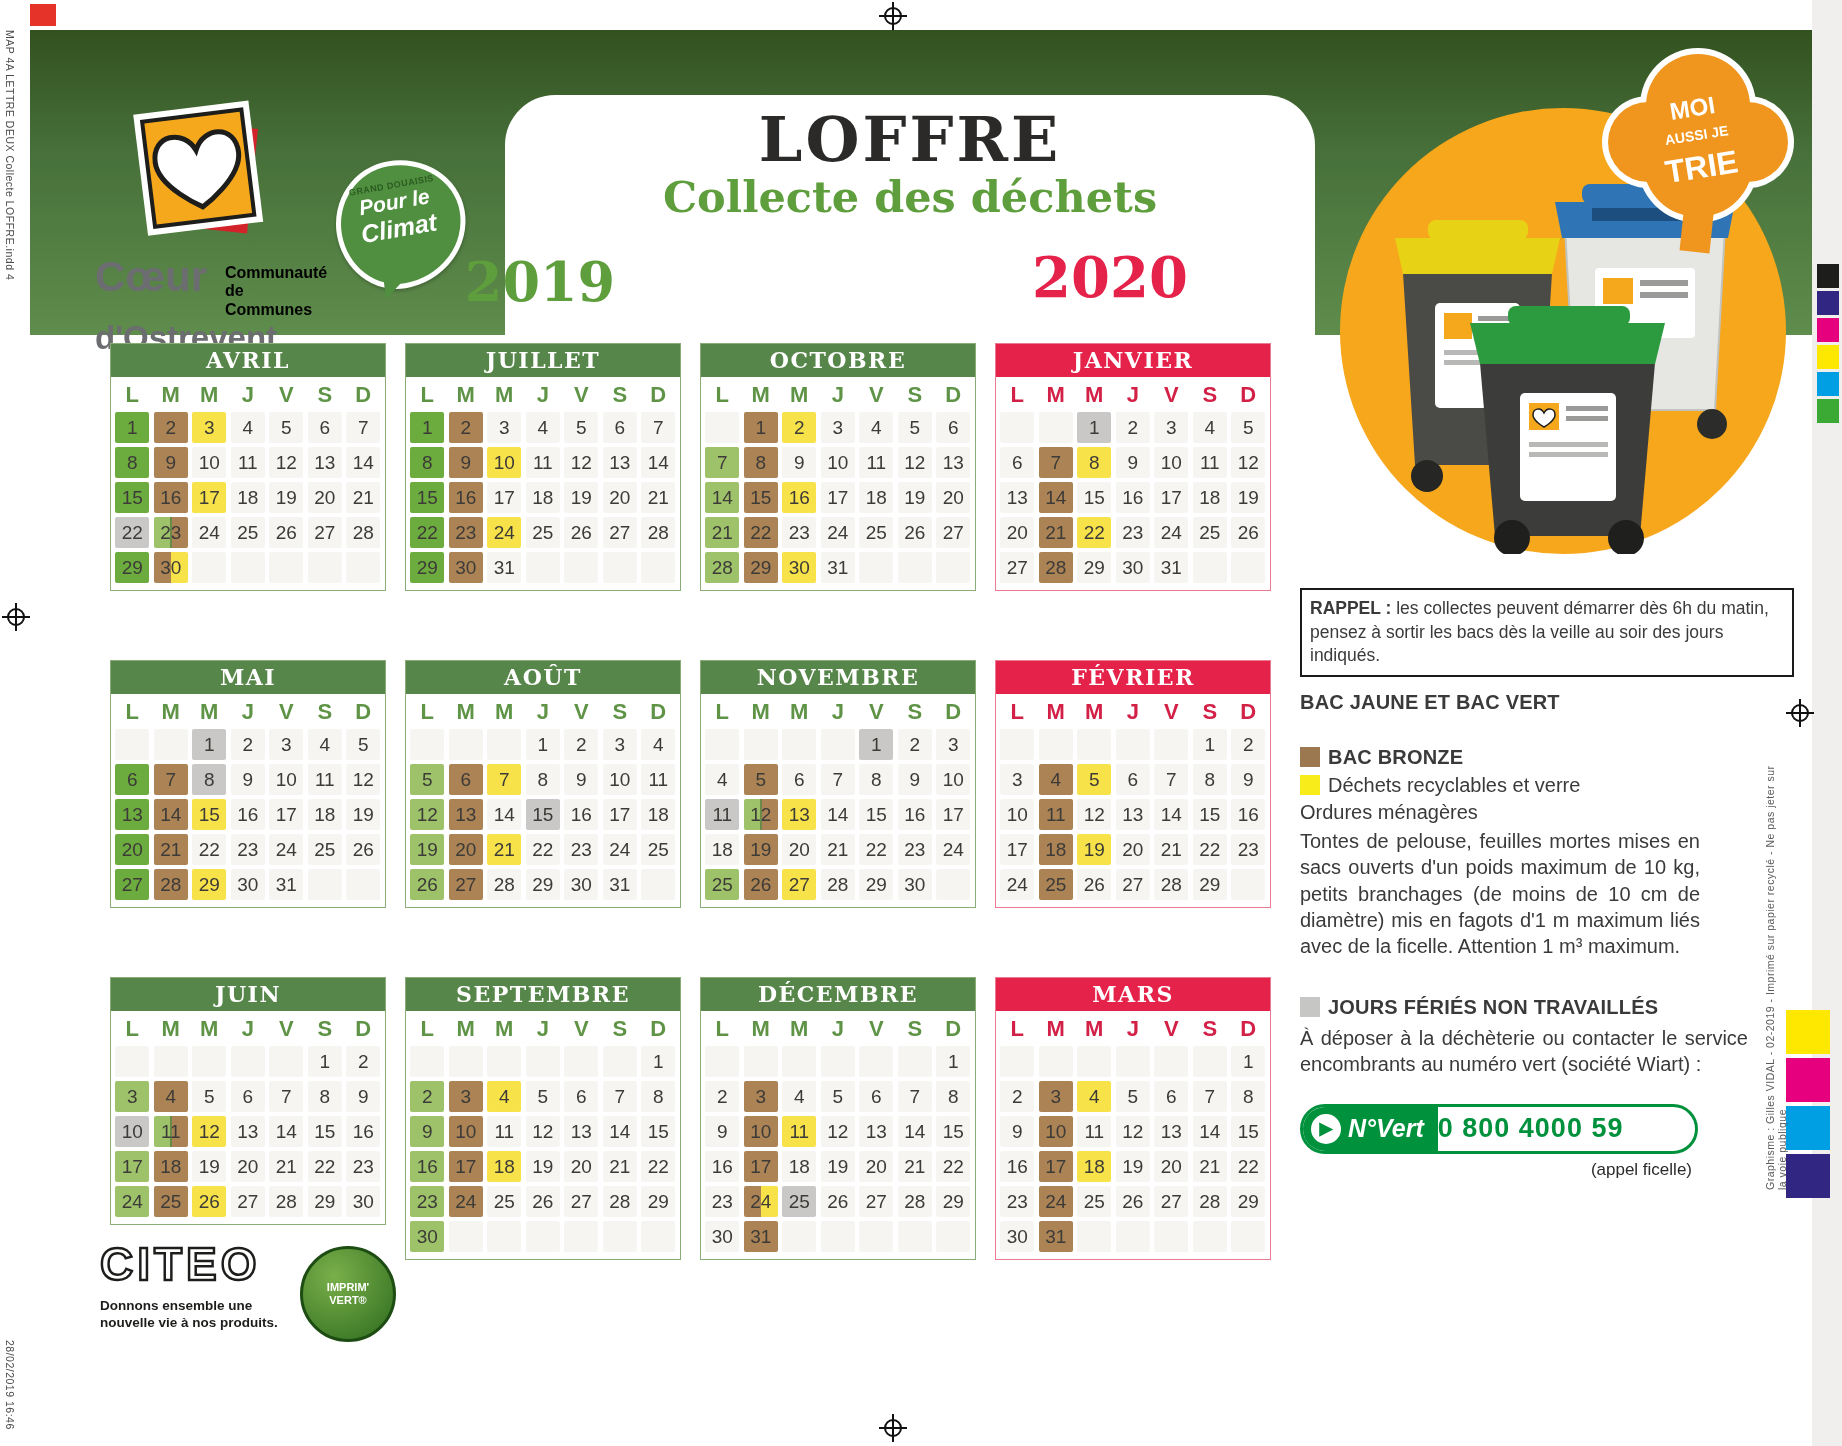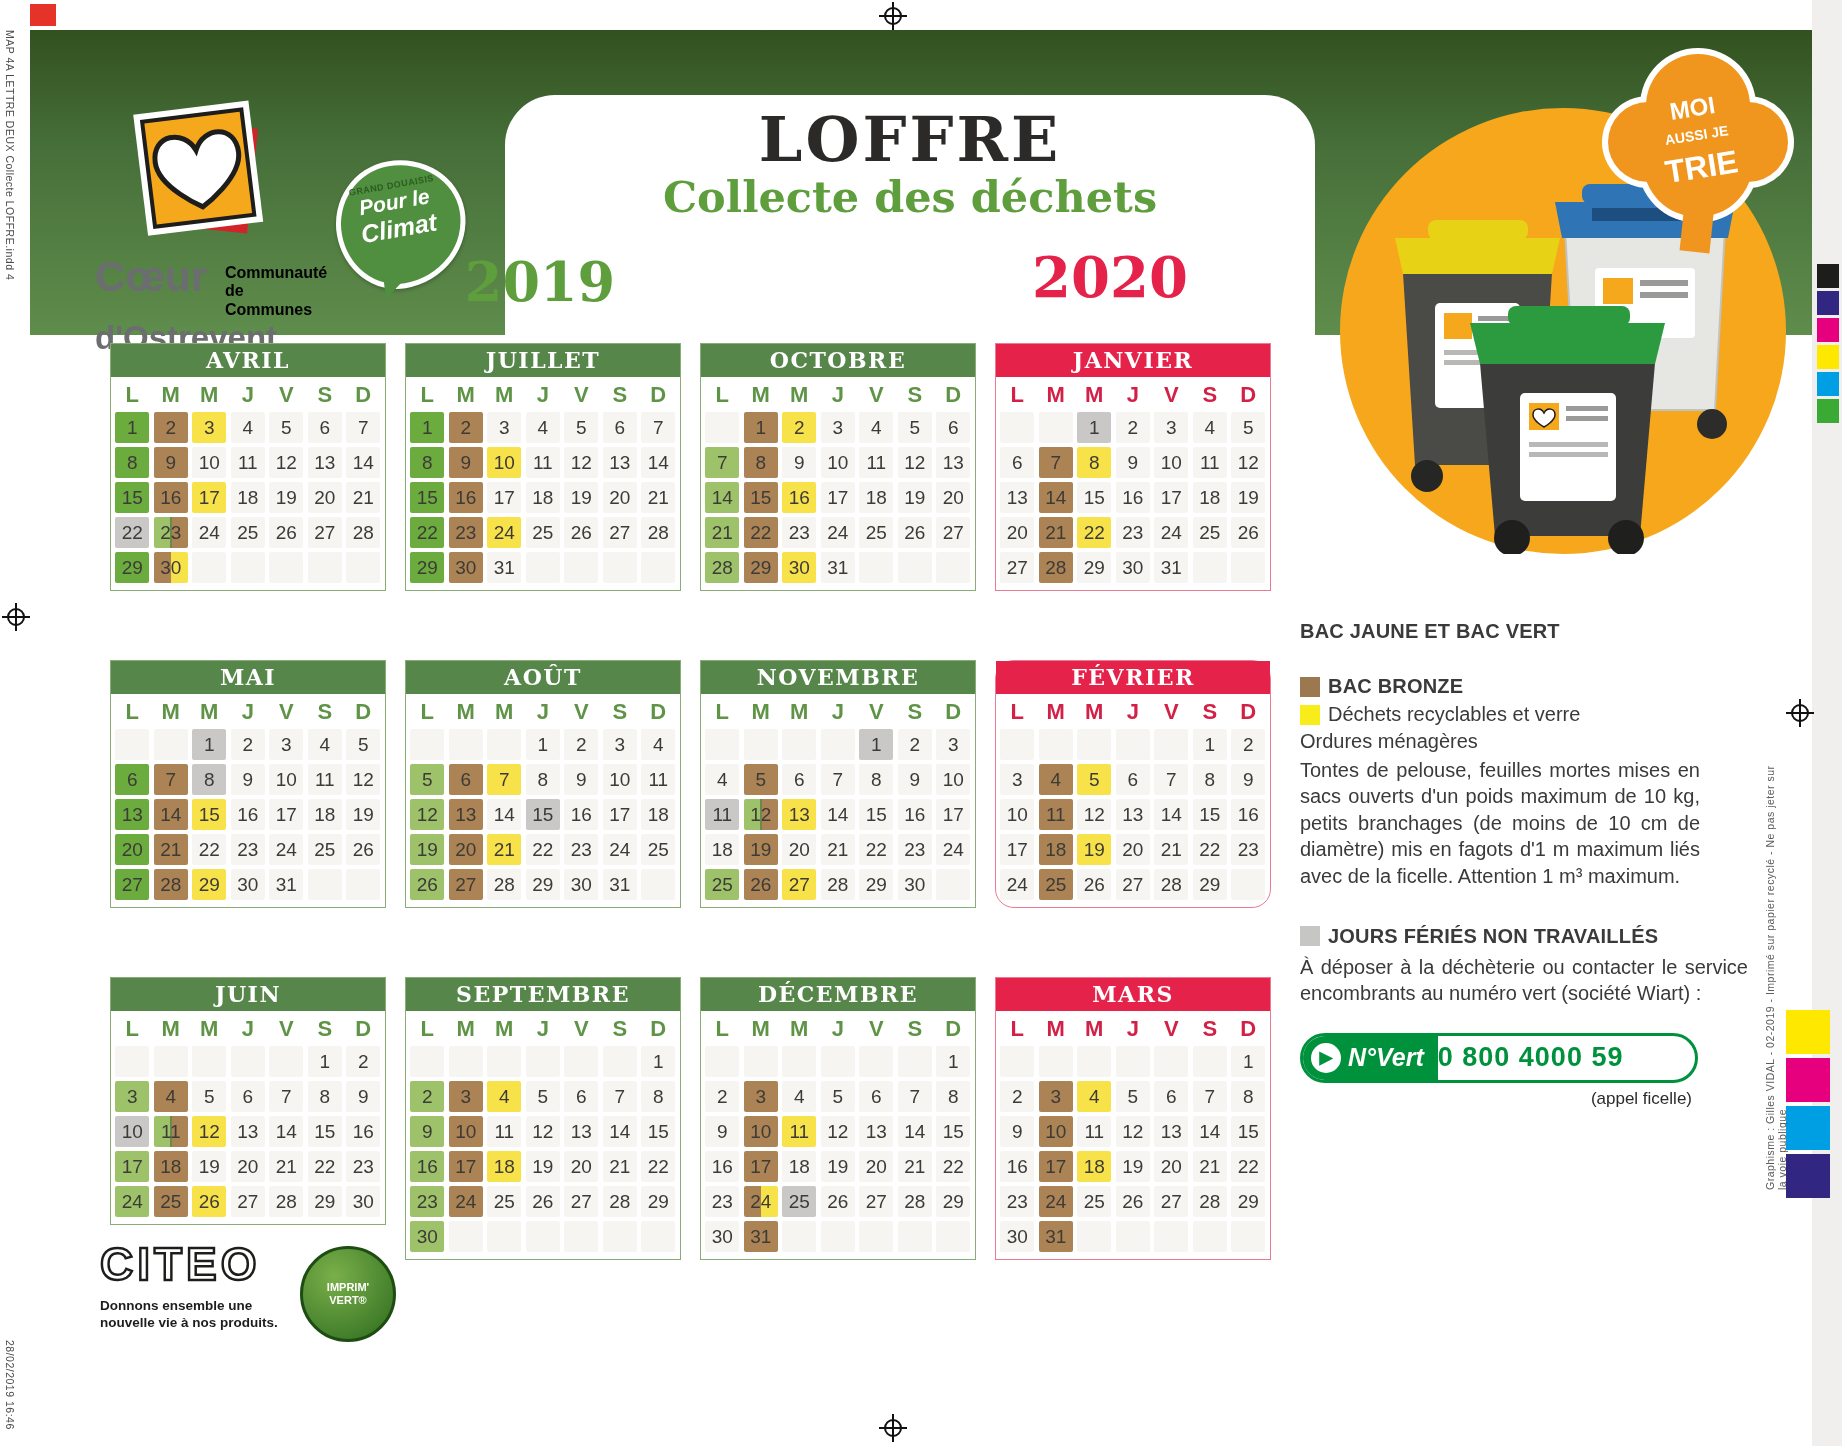--- a/index.html
+++ b/index.html
@@ -755,21 +755,21 @@
         <div class="cell">26</div>
         <div class="cell">27</div>
         <div class="cell c-b">28</div>
         <div class="cell">29</div>
         <div class="cell">30</div>
         <div class="cell">31</div>
         <div class="cell"></div>
         <div class="cell"></div>
       </div>
     </div>
-    <div class="month m-red" style="left: 995px; top: 660px; border-radius: 19px;">
+    <div class="month m-red" style="left: 995px; top: 660px;">
       <div class="month-title">FÉVRIER</div>
       <div class="wk">
         <span>L</span>
         <span>M</span>
         <span>M</span>
         <span>J</span>
         <span>V</span>
         <span>S</span>
         <span>D</span>
       </div>
@@ -863,22 +863,23 @@
         <div class="cell"></div>
         <div class="cell"></div>
         <div class="cell"></div>
         <div class="cell"></div>
         <div class="cell"></div>
       </div>
     </div>
   </div>
 
 <div class="abs right-panel">
-
-  <div class="leg-title" style="margin-top:32px">BAC JAUNE ET BAC VERT</div>
+  <div class="rappel-box"><b>RAPPEL :</b><span> les collectes peuvent démarrer dès 6h du matin, pensez à sortir les bacs dès la veille au soir des jours indiqués.</span></div>
+
+  <div class="leg-title" style="margin-top:14px">BAC JAUNE ET BAC VERT</div>
   <div class="leg-row" style="margin-top:32px">
     <span class="swatch" style="background: rgb(155, 120, 80);"></span>
     <span class="leg-title">BAC BRONZE</span>
   </div>
 
   <div class="leg-row" style="margin-top:5px">
     <span class="swatch" style="background: rgb(248, 236, 26);"></span>
     <span class="leg-text">Déchets recyclables et verre</span>
   </div>
   <div class="leg-text" style="margin-top:4px">Ordures ménagères</div>

